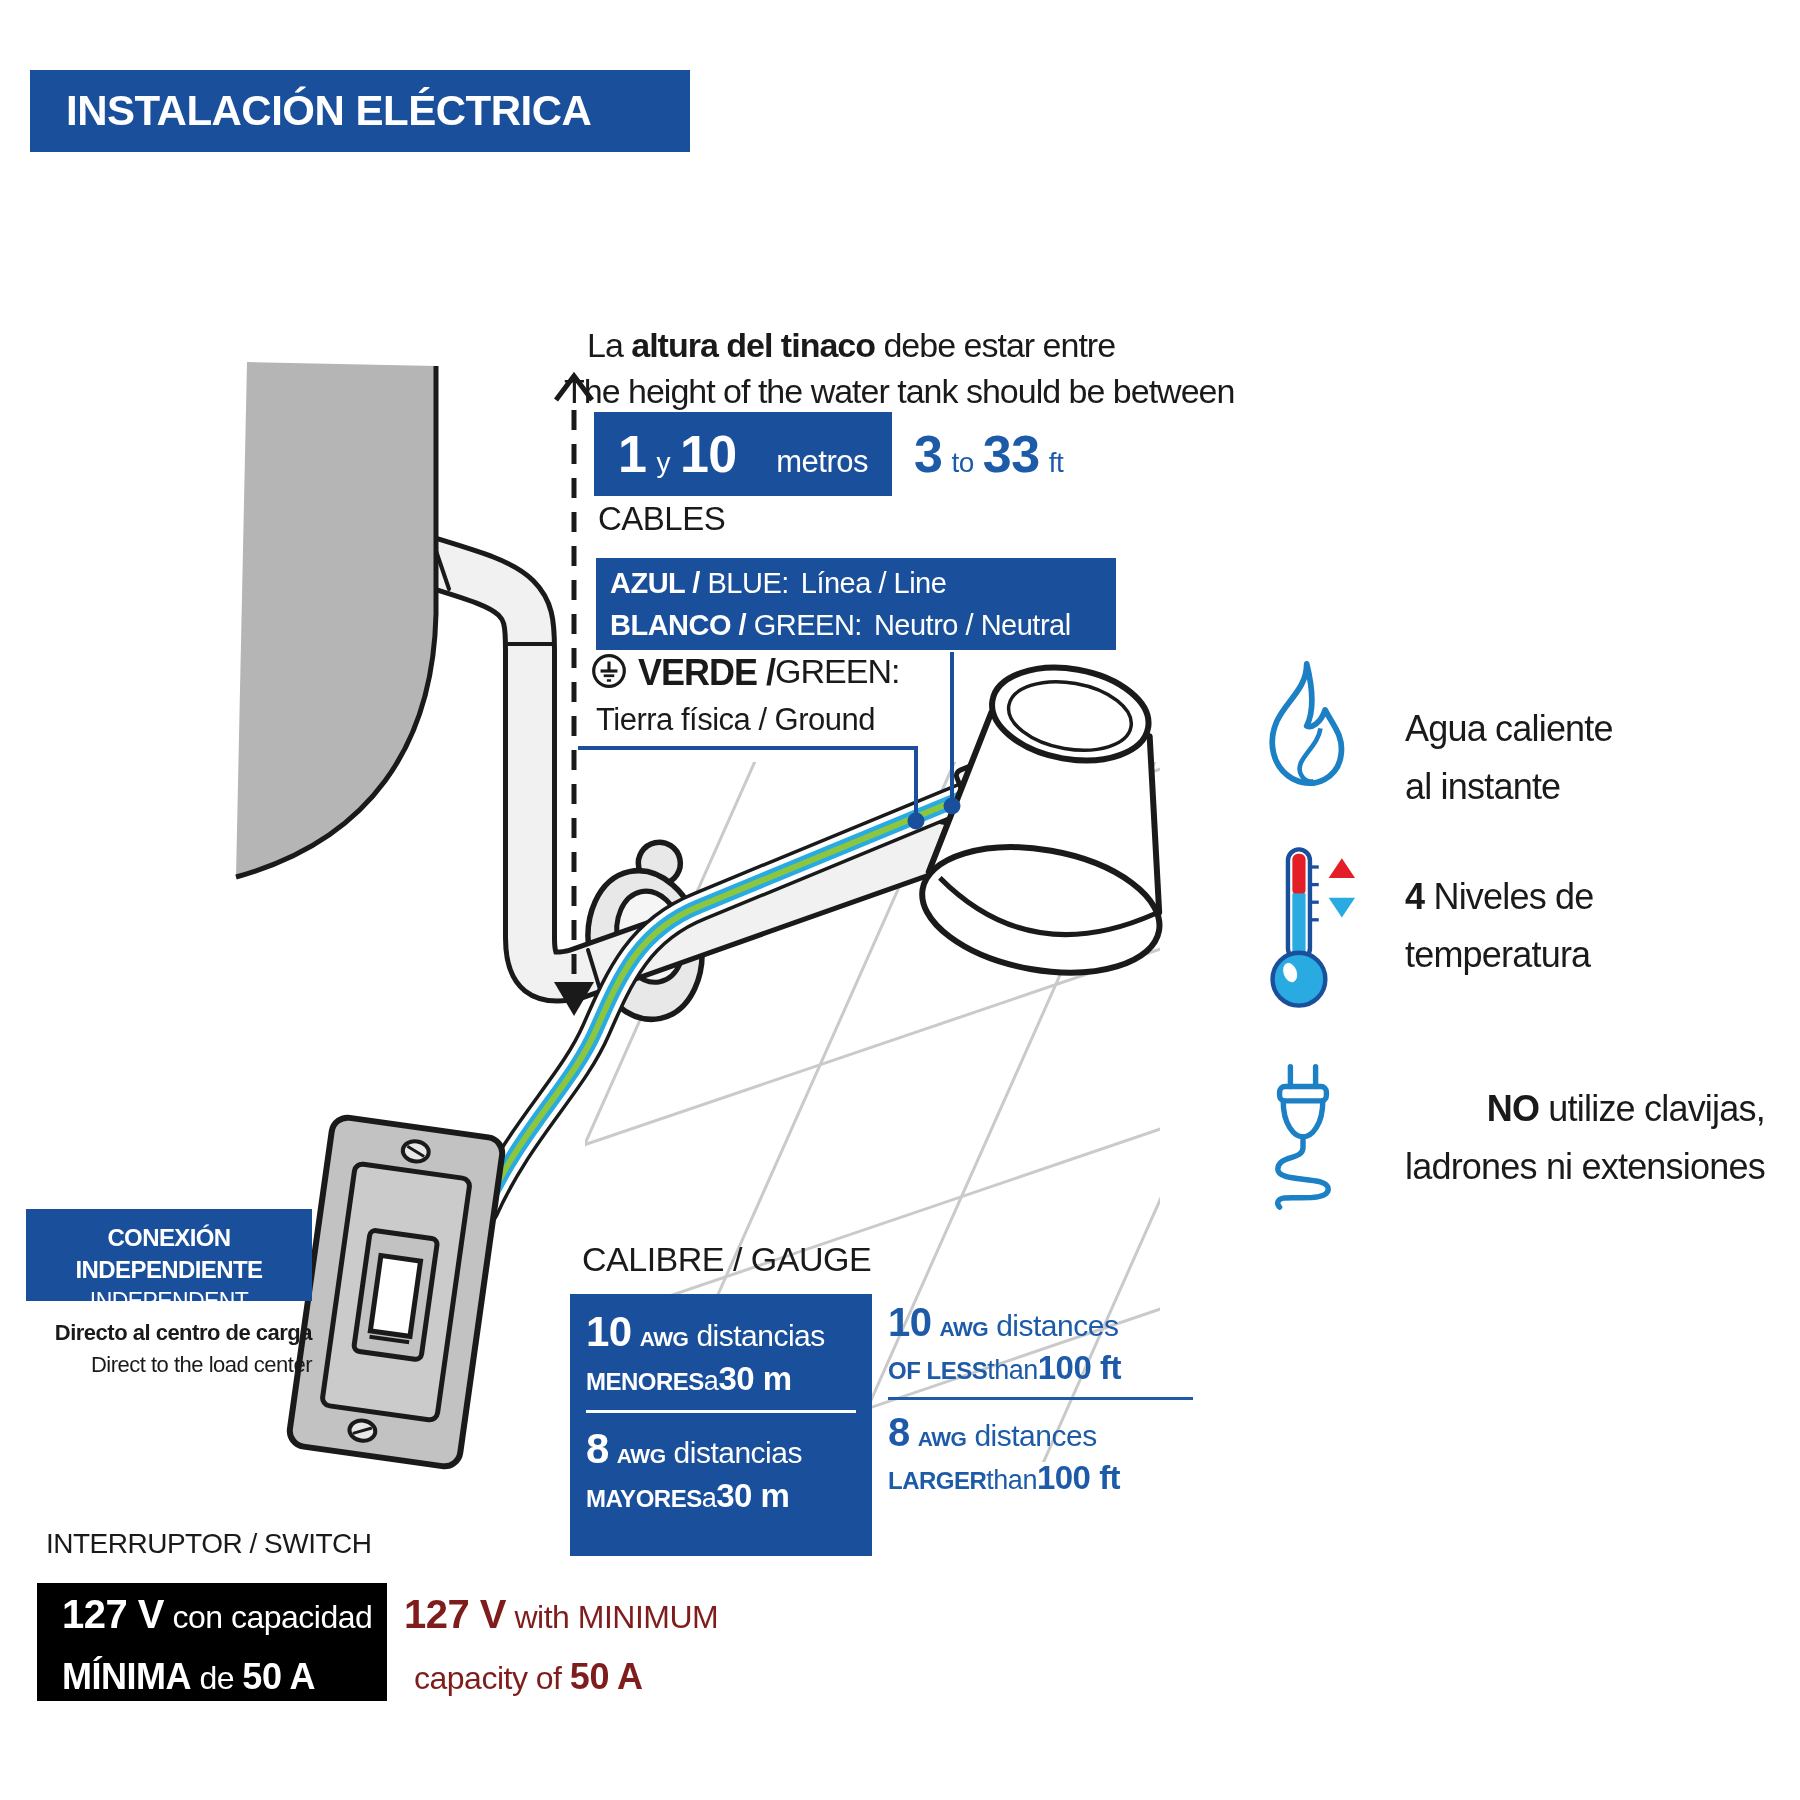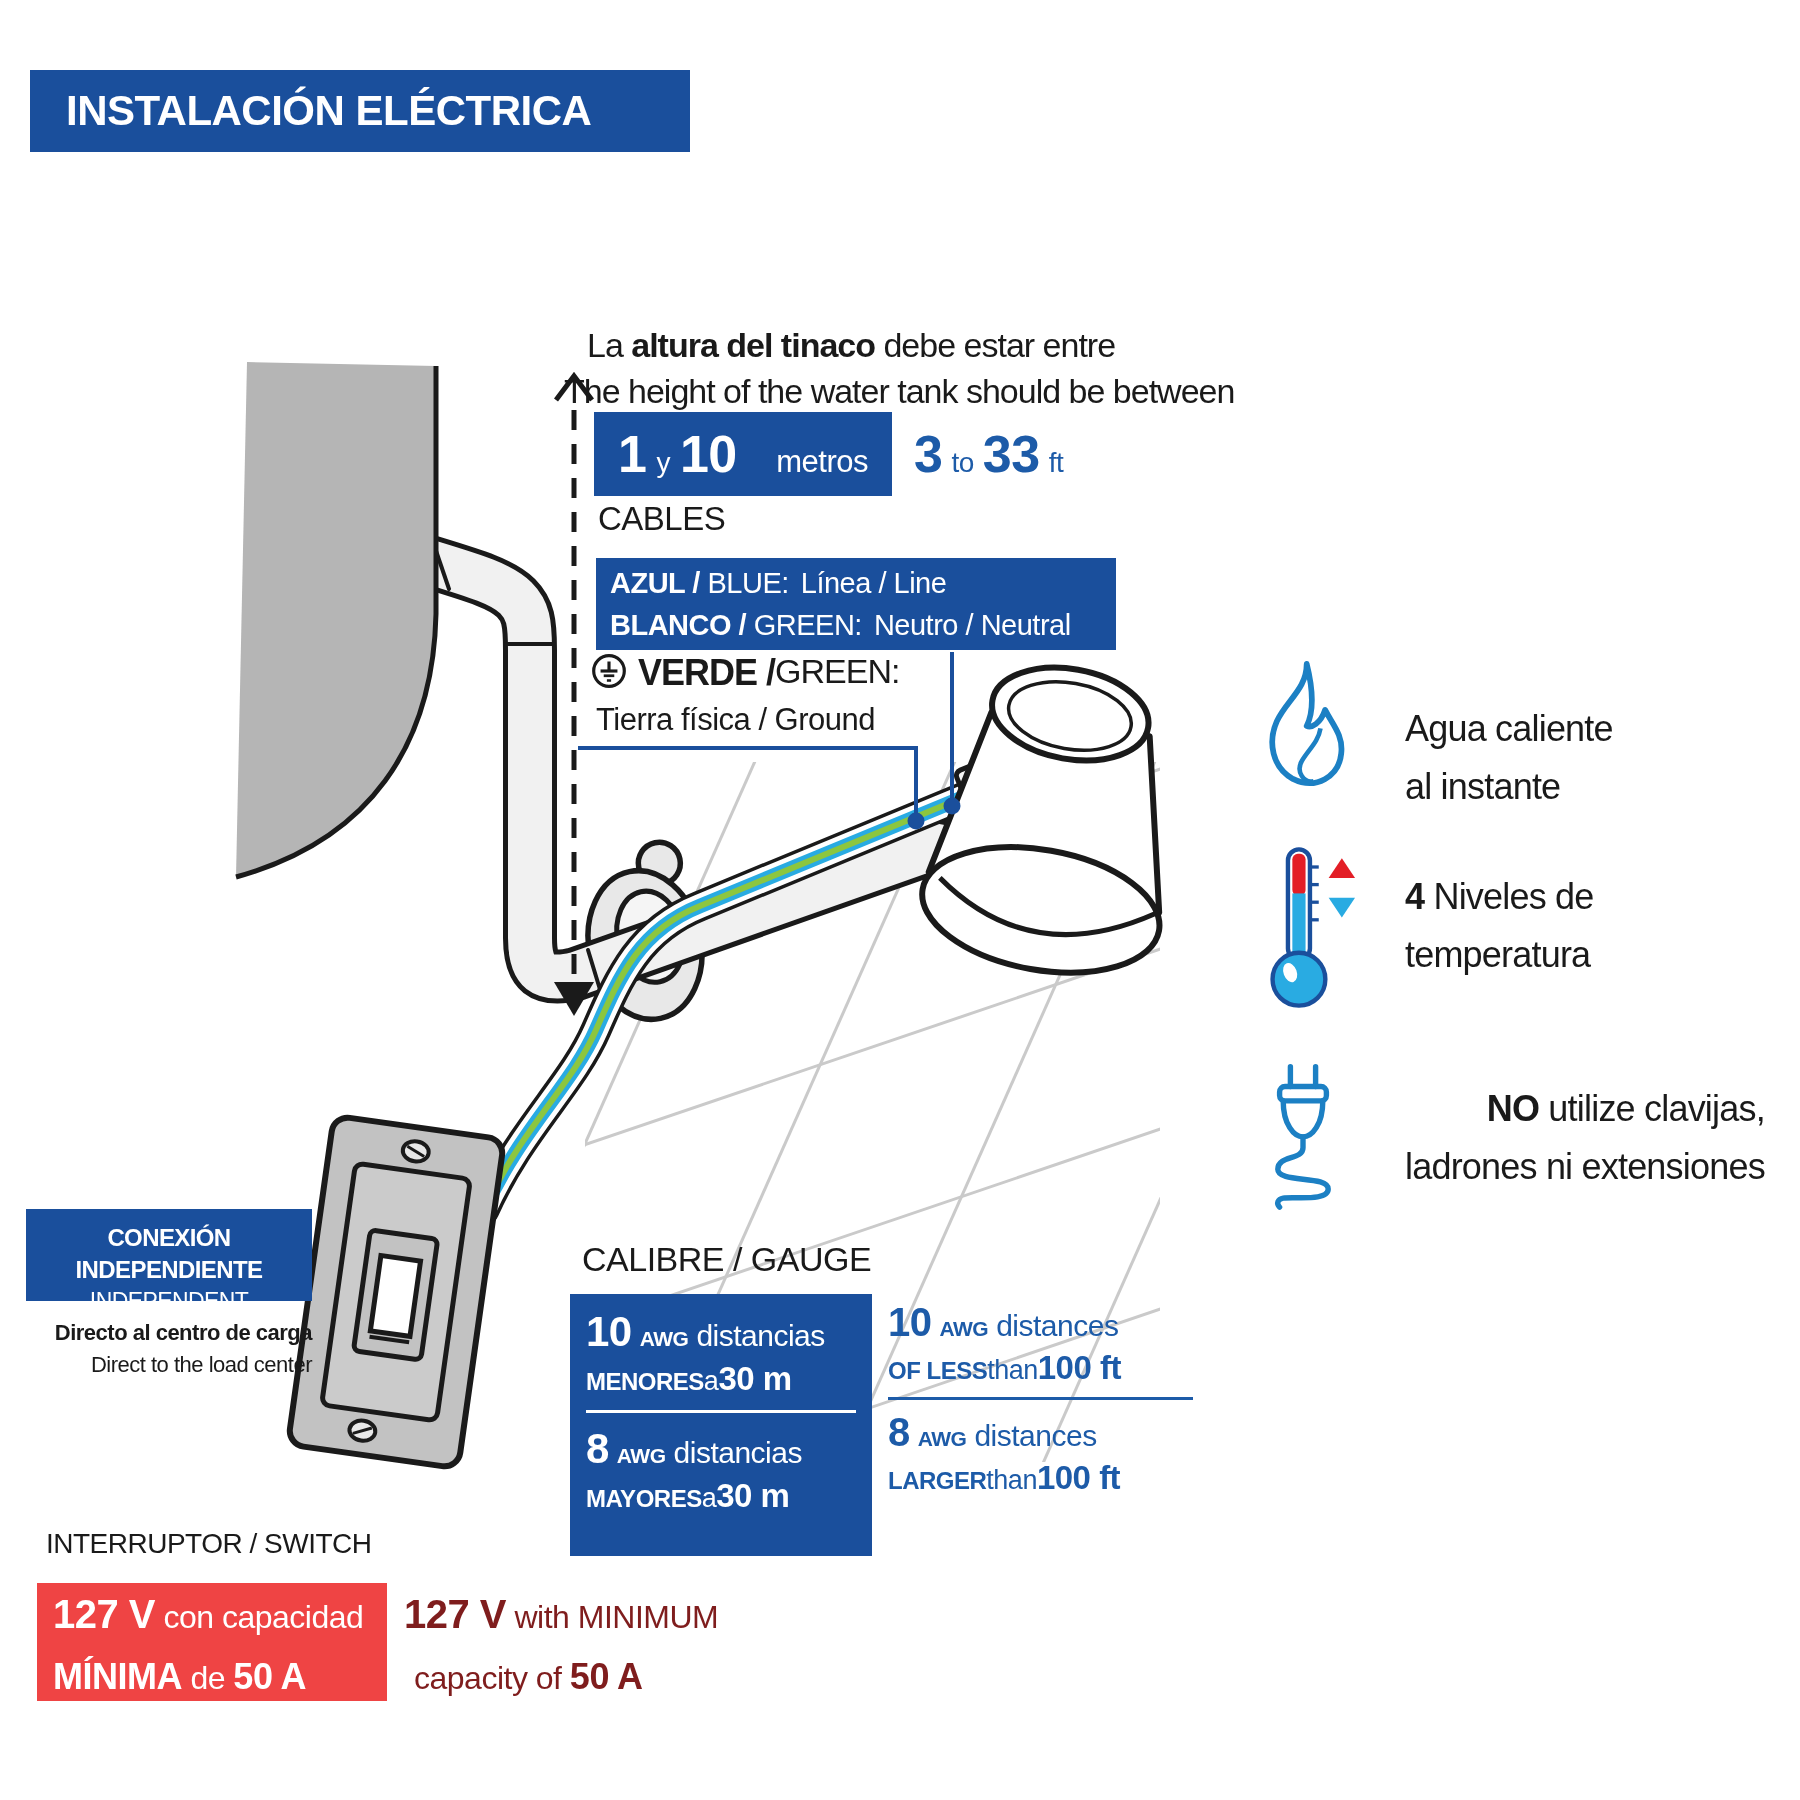--- a/index.html
+++ b/index.html
@@ -59,22 +59,22 @@
   .grow2{display:flex;align-items:baseline;white-space:nowrap;margin-top:4px;}
   .grow2 .bb{font-size:24px;font-weight:bold;}
   .grow2 .mid{font-size:27px;}
   .grow2 .num{font-size:33px;font-weight:bold;}
   .gauge-divider{border-top:3px solid #fff;margin:12px 0;}
   .gside{left:888px;top:1300px;width:320px;color:#1D5BA8;}
   .gside .grow1 .awg{font-size:40px;}
   .gside .gauge-divider{border-top:3px solid #1D5BA8;margin:10px 0;width:305px;}
   
   .swHead{left:46px;top:1528px;font-size:28px;}
-  .swBox{left:37px;top:1583px;width:350px;height:118px;background:#ef4444;color:#fff;
-         padding:4px 16px;box-sizing:border-box;white-space:nowrap;}
+  .swBox{left:37px;top:1583px;width:350px;height:118px;background:#000000;color:#fff;
+         padding:4px 25px;box-sizing:border-box;white-space:nowrap;}
   .swBox .l{line-height:54px;}
   .swBox .v{font-size:40px;font-weight:bold;}
   .swBox .r{font-size:32px;}
   .swBox .b2{font-size:36px;font-weight:bold;}
   .swSide{left:404px;top:1587px;color:#7f1d1d;white-space:nowrap;}
   .swSide .l{line-height:54px;}
   .swSide .v{font-size:40px;font-weight:bold;}
   .swSide .r{font-size:32px;}
   .swSide .b2{font-size:36px;font-weight:bold;}
   .swSide .ind{padding-left:10px;}

